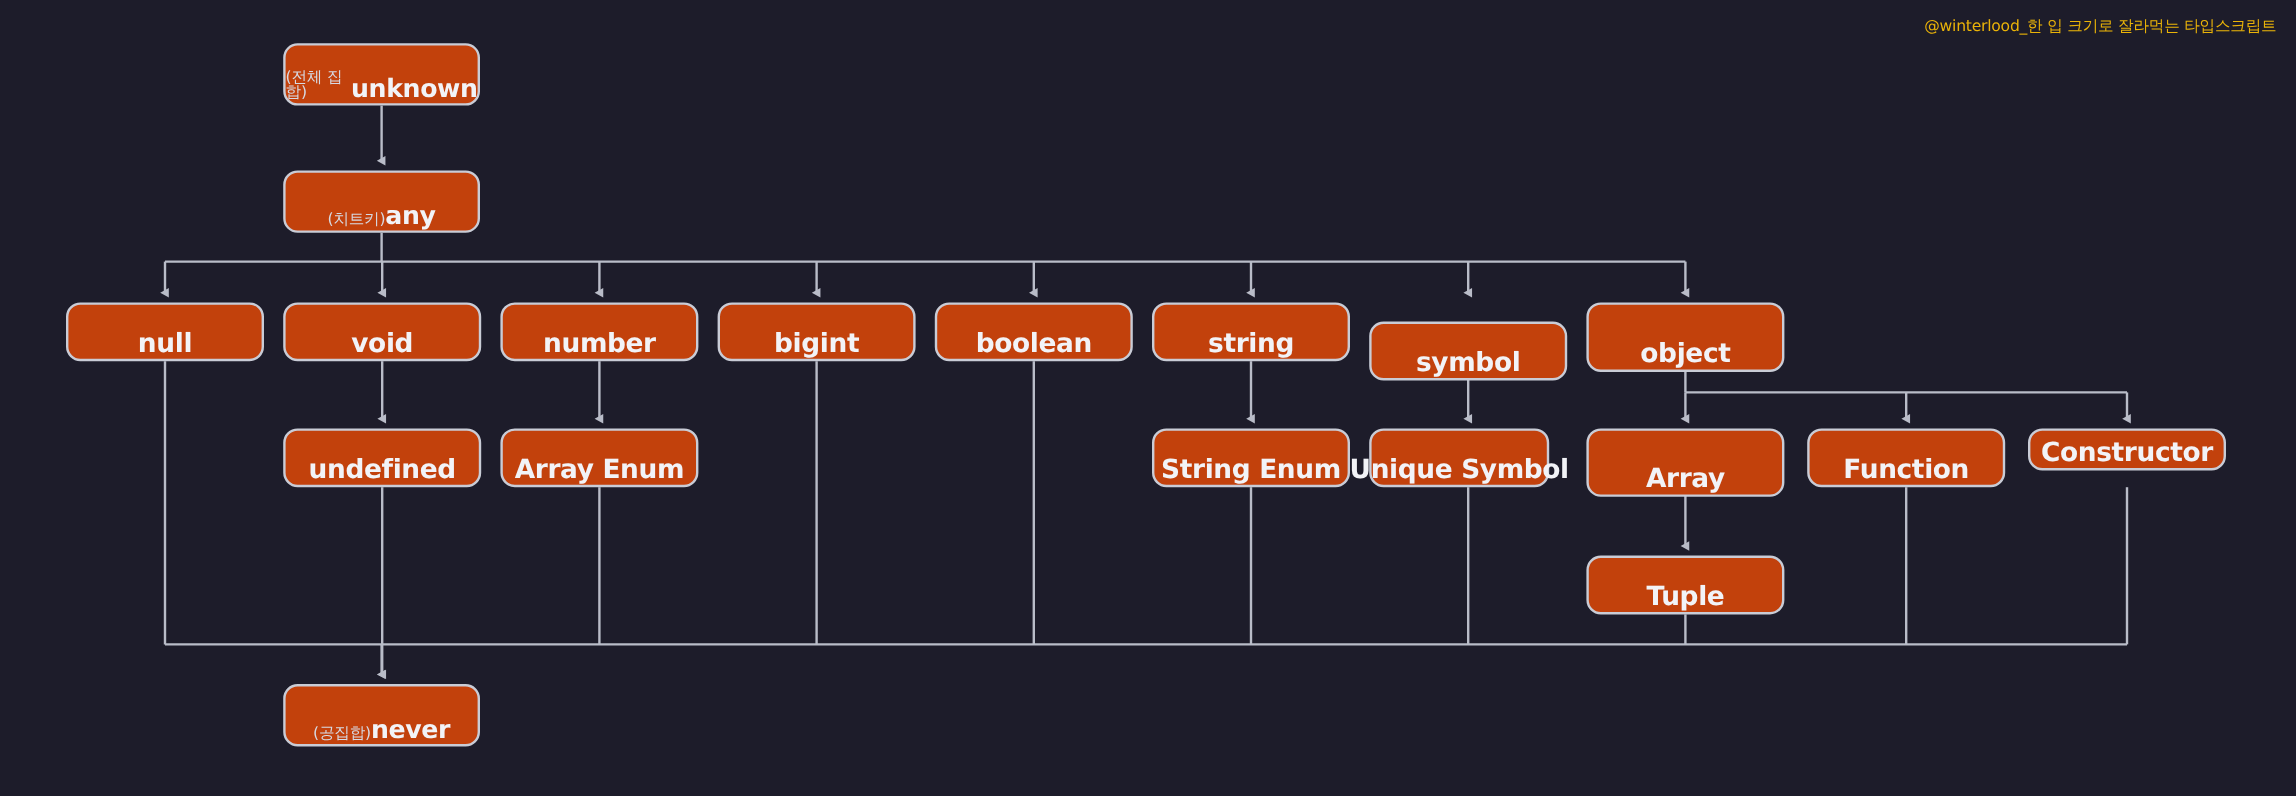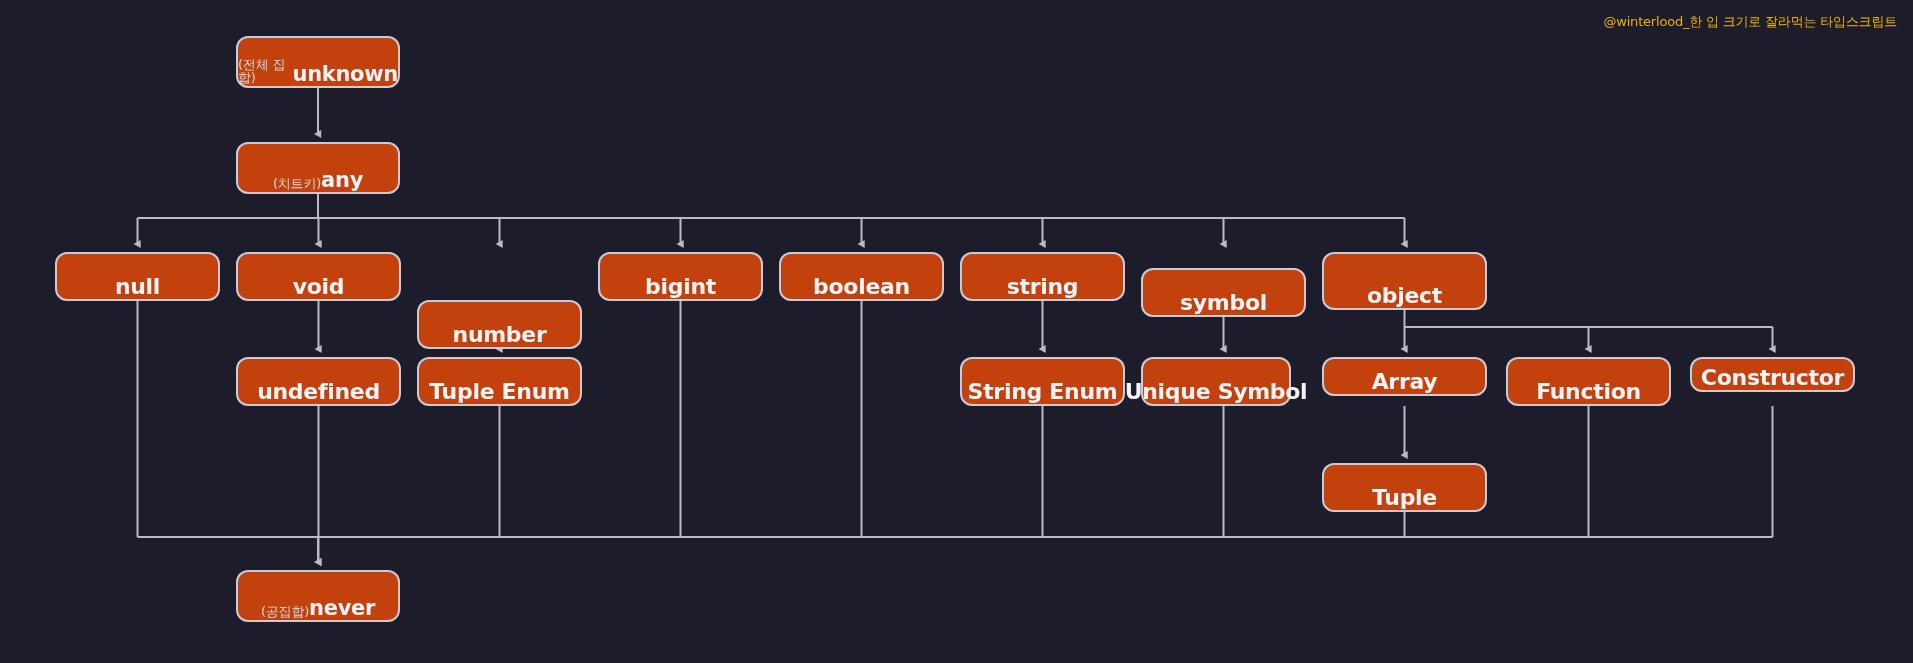--- a/index.html
+++ b/index.html
@@ -126,21 +126,21 @@
       <div class="node with-sub" style="left: 236px; top: 142px; width: 164px; height: 52px;">
         <div class="sub">(치트키)</div>
         <div class="label">any</div>
       </div>
       <div class="node" style="left: 55px; top: 252px; width: 165px; height: 49px;">
         <div class="label">null</div>
       </div>
       <div class="node" style="left: 236px; top: 252px; width: 165px; height: 49px;">
         <div class="label">void</div>
       </div>
-      <div class="node" style="left: 417px; top: 252px; width: 165px; height: 49px; margin-top: 48px;">
+      <div class="node" style="left: 417px; top: 252px; width: 165px; height: 49px;">
         <div class="label">number</div>
       </div>
       <div class="node" style="left: 598px; top: 252px; width: 165px; height: 49px;">
         <div class="label">bigint</div>
       </div>
       <div class="node" style="left: 779px; top: 252px; width: 165px; height: 49px;">
         <div class="label">boolean</div>
       </div>
       <div class="node" style="left: 960px; top: 252px; width: 165px; height: 49px;">
         <div class="label">string</div>
@@ -148,29 +148,29 @@
       <div class="node" style="left: 1141px; top: 268px; width: 165px; height: 49px;">
         <div class="label">symbol</div>
       </div>
       <div class="node" style="left: 1322px; top: 252px; width: 165px; height: 58px;">
         <div class="label">object</div>
       </div>
       <div class="node" style="left: 236px; top: 357px; width: 165px; height: 49px;">
         <div class="label">undefined</div>
       </div>
       <div class="node" style="left: 417px; top: 357px; width: 165px; height: 49px;">
-        <div class="label">Tuple Enum</div>
+        <div class="label">Array Enum</div>
       </div>
       <div class="node" style="left: 960px; top: 357px; width: 165px; height: 49px;">
         <div class="label">String Enum</div>
       </div>
       <div class="node" style="left: 1141px; top: 357px; width: 150px; height: 49px;">
         <div class="label">Unique Symbol</div>
       </div>
-      <div class="node" style="left: 1322px; top: 357px; width: 165px; height: 39px;">
+      <div class="node" style="left: 1322px; top: 357px; width: 165px; height: 57px;">
         <div class="label">Array</div>
       </div>
       <div class="node" style="left: 1506px; top: 357px; width: 165px; height: 49px;">
         <div class="label">Function</div>
       </div>
       <div class="node" style="left: 1690px; top: 357px; width: 165px; height: 35px;">
         <div class="label">Constructor</div>
       </div>
       <div class="node" style="left: 1322px; top: 463px; width: 165px; height: 49px;">
         <div class="label">Tuple</div>

